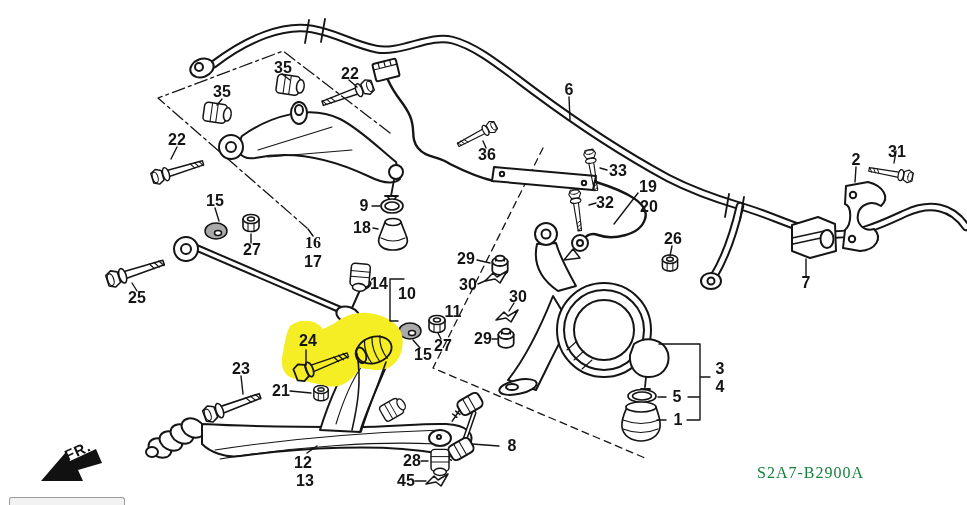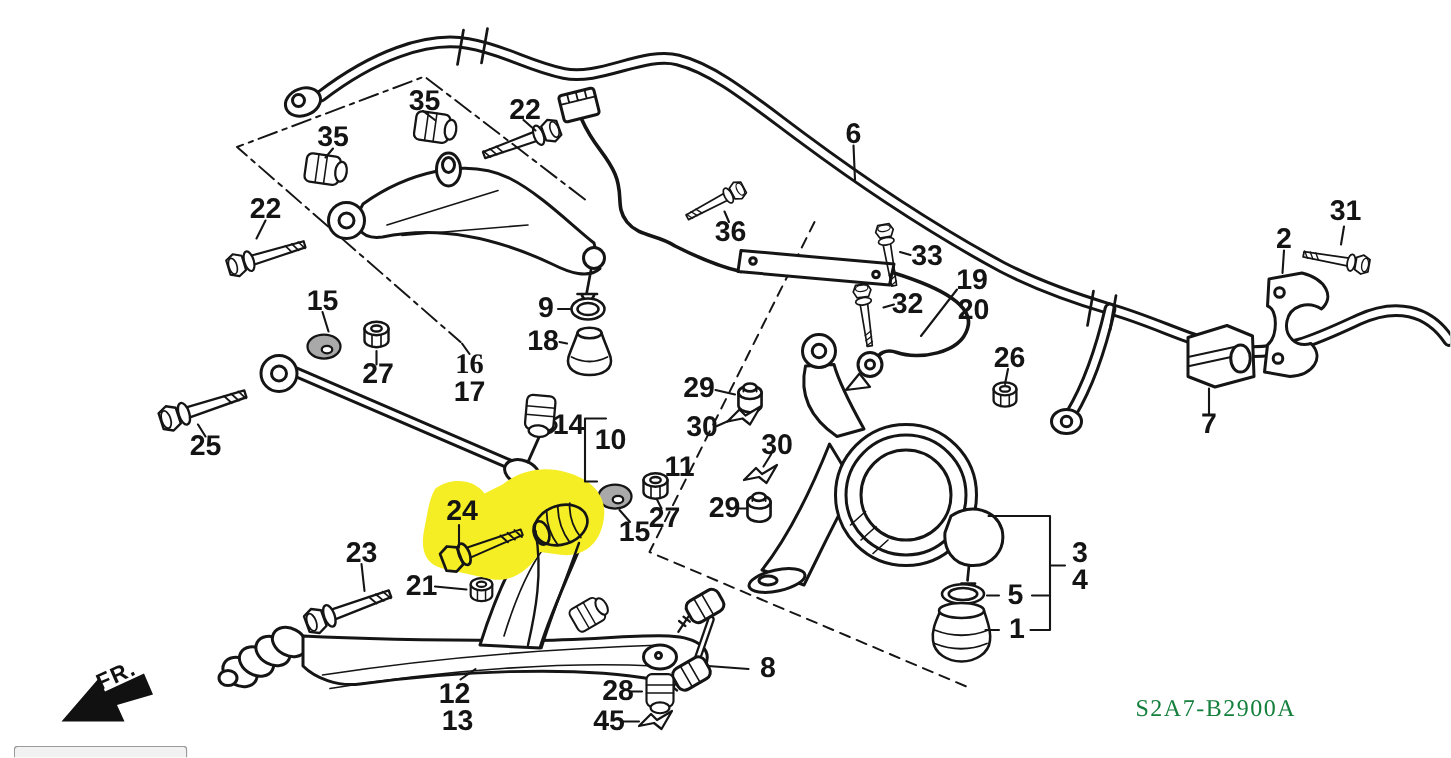--- a/index.html
+++ b/index.html
@@ -1,20 +1,20 @@
 <!DOCTYPE html>
 <html><head>
 <meta charset="utf-8">
 <style>
   html,body{margin:0;padding:0;background:#fff;}
   #canvas{position:relative;width:967px;height:505px;background:#fff;overflow:hidden;
           font-family:"Liberation Sans",sans-serif;}
   #art{position:absolute;left:0;top:0;}
   #labels-layer{position:absolute;left:0;top:0;width:967px;height:505px;pointer-events:none;}
-  .plbl{position:absolute;transform:translate(-50%,-50%);font-weight:700;font-size:19px;
+  .plbl{position:absolute;transform:translate(-50%,-50%);font-weight:700;font-size:16px;
         color:#141414;letter-spacing:0;line-height:1;white-space:nowrap;pointer-events:auto;}
   #part-code{position:absolute;left:757px;top:464px;font-family:"Liberation Serif",serif;
              font-size:16px;color:#15803d;letter-spacing:1px;}
   #fr-text{position:absolute;left:64px;top:442px;font-weight:700;font-size:15px;color:#111;
            transform:rotate(-24deg);letter-spacing:1px;}
   #ui-fragment{position:absolute;left:9px;top:497px;width:114px;height:12px;
                border:1px solid #9a9a9a;border-bottom:none;border-radius:3px 3px 0 0;background:#f2f2f2;}
 </style>
 </head>
 <body>
@@ -264,21 +264,21 @@
       <span class="plbl" style="left: 618px; top: 171px;">33</span>
       <span class="plbl" style="left: 605px; top: 203px;">32</span>
       <span class="plbl" style="left: 648px; top: 187px;">19</span>
       <span class="plbl" style="left: 649px; top: 207px;">20</span>
       <span class="plbl" style="left: 466px; top: 259px;">29</span>
       <span class="plbl" style="left: 468px; top: 285px;">30</span>
       <span class="plbl" style="left: 518px; top: 297px;">30</span>
       <span class="plbl" style="left: 483px; top: 339px;">29</span>
       <span class="plbl" style="left: 673px; top: 239px;">26</span>
       <span class="plbl" style="left: 856px; top: 160px;">2</span>
-      <span class="plbl" style="left: 897px; top: 141px;">31</span>
+      <span class="plbl" style="left: 897px; top: 152px;">31</span>
       <span class="plbl" style="left: 806px; top: 283px;">7</span>
       <span class="plbl" style="left: 720px; top: 369px;">3</span>
       <span class="plbl" style="left: 720px; top: 387px;">4</span>
       <span class="plbl" style="left: 677px; top: 397px;">5</span>
       <span class="plbl" style="left: 678px; top: 420px;">1</span>
     </div>
 
 <span id="fr-text">FR.</span>
 <span id="part-code">S2A7-B2900A</span>
 <div id="ui-fragment"></div>

